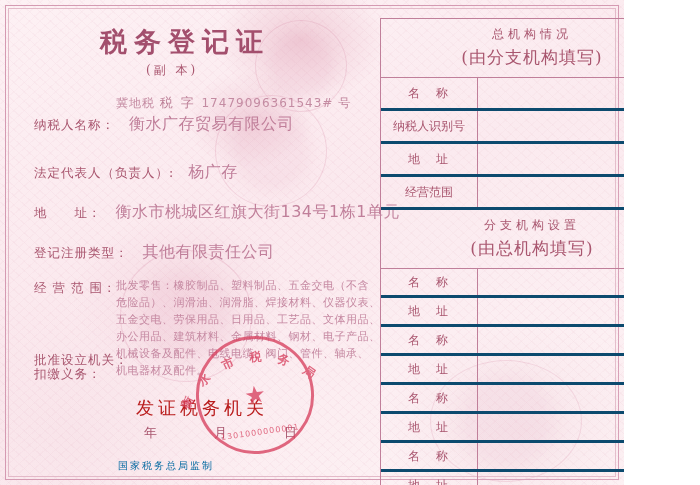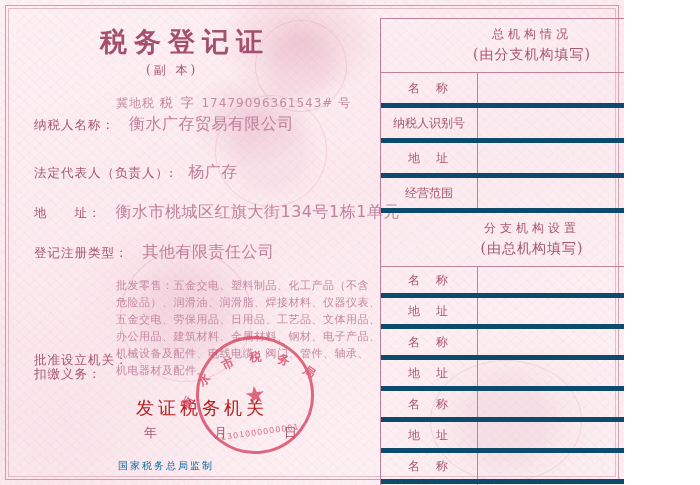--- a/index.html
+++ b/index.html
@@ -211,28 +211,28 @@
     padding: 7px 0 8px 0;
     font-family: "DejaVu Serif", serif;
     color: #a9566f;
   }
   .sec-head .t1 {
     font-size: 12px;
     letter-spacing: 4px;
     display: block;
   }
   .sec-head .t2 {
-    font-size: 14px;
+    font-size: 17px;
     letter-spacing: 1px;
     display: block;
     margin-top: 3px;
   }
   .row {
     display: flex;
-    border-bottom: 5px solid #0c4a6e;
+    border-bottom: 3px solid #0c4a6e;
     height: 26px;
   }
   .row .rlabel {
     width: 96px;
     border-right: 1px solid #c07f9a;
     display: flex;
     align-items: center;
     justify-content: center;
     font-family: "DejaVu Serif", serif;
     font-size: 12px;
@@ -287,23 +287,26 @@
     <div class="field" style="top:188px;">
       <span class="lbl">地　　址：</span>
       <span class="val">衡水市桃城区红旗大街134号1栋1单元</span>
     </div>
 
     <div class="field" style="top:228px;">
       <span class="lbl">登记注册类型：</span>
       <span class="val">其他有限责任公司</span>
     </div>
 
+    <div class="field" style="top:266px;">
+      <span class="lbl">经 营 范 围：</span>
+    </div>
 
     <div class="scope-lines blurtext" style="top:263px;">
-      <div>批发零售：五金交电、塑料制品、化工产品（不含</div>
+      <div>批发零售：橡胶制品、塑料制品、五金交电（不含</div>
       <div>危险品）、润滑油、润滑脂、焊接材料、仪器仪表、</div>
       <div>五金交电、劳保用品、日用品、工艺品、文体用品、</div>
       <div>办公用品、建筑材料、金属材料、钢材、电子产品、</div>
       <div>机械设备及配件、电线电缆、阀门、管件、轴承、</div>
       <div>机电器材及配件。</div>
     </div>
 
     <div class="field" style="top:306px;margin-top:32px;">
       <span class="lbl">批准设立机关：</span>
     </div>

